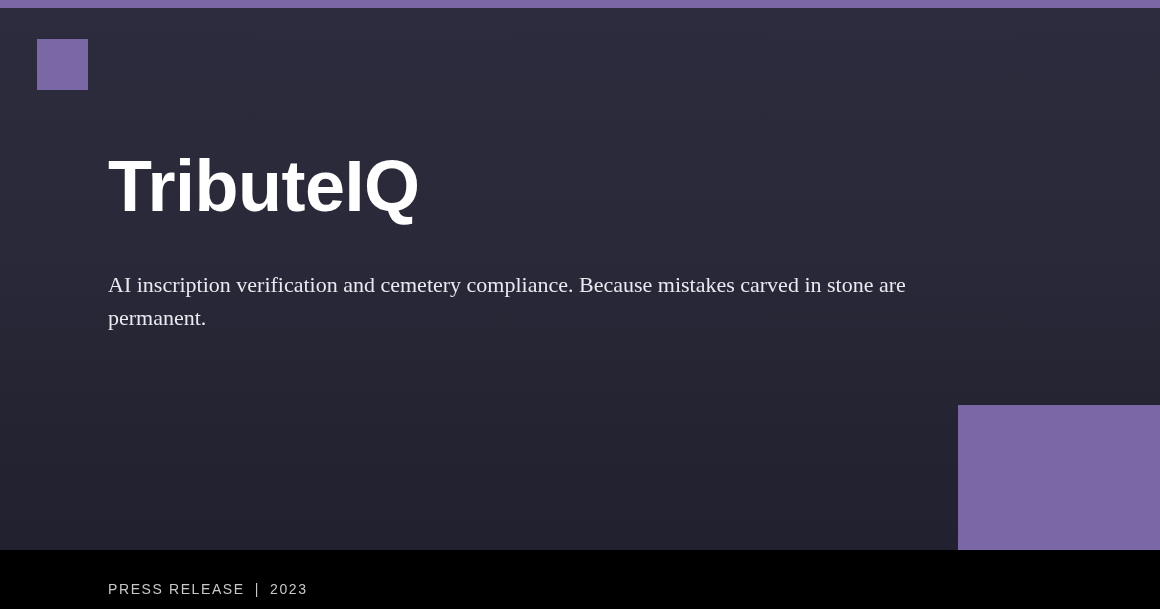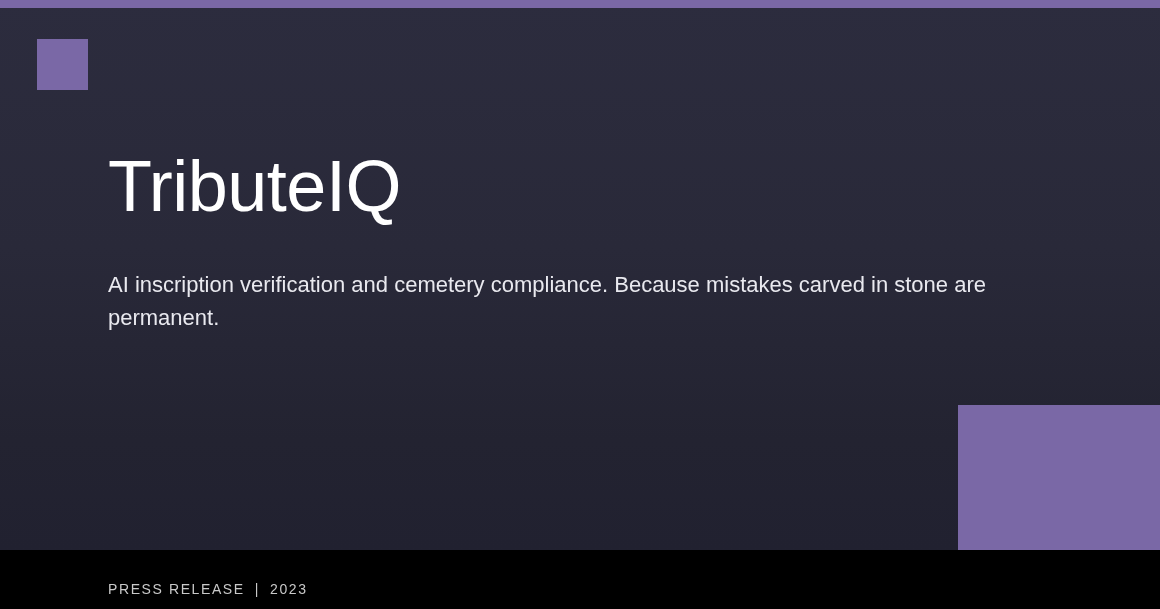--- a/index.html
+++ b/index.html
@@ -66,33 +66,34 @@
     position: absolute;
     left: 108px;
     top: 150px;
     width: 900px;
   }
 
   .title {
     margin: 0;
     font-size: 72px;
     line-height: 1.0;
-    font-weight: 400;
+    font-weight: 700;
     color: #ffffff;
     letter-spacing: -0.5px;
     white-space: nowrap;
   }
 
   .subtitle {
     margin: 46px 0 0 0;
     font-size: 22px;
     line-height: 1.5;
     font-weight: 400;
     color: #e9e9ef;
     max-width: 880px;
+    font-family: Liberation Serif, serif;
   }
 
   
   .footer {
     position: absolute;
     left: 0;
     top: 550px;
     width: 1160px;
     height: 77px;
     background: #000000;

